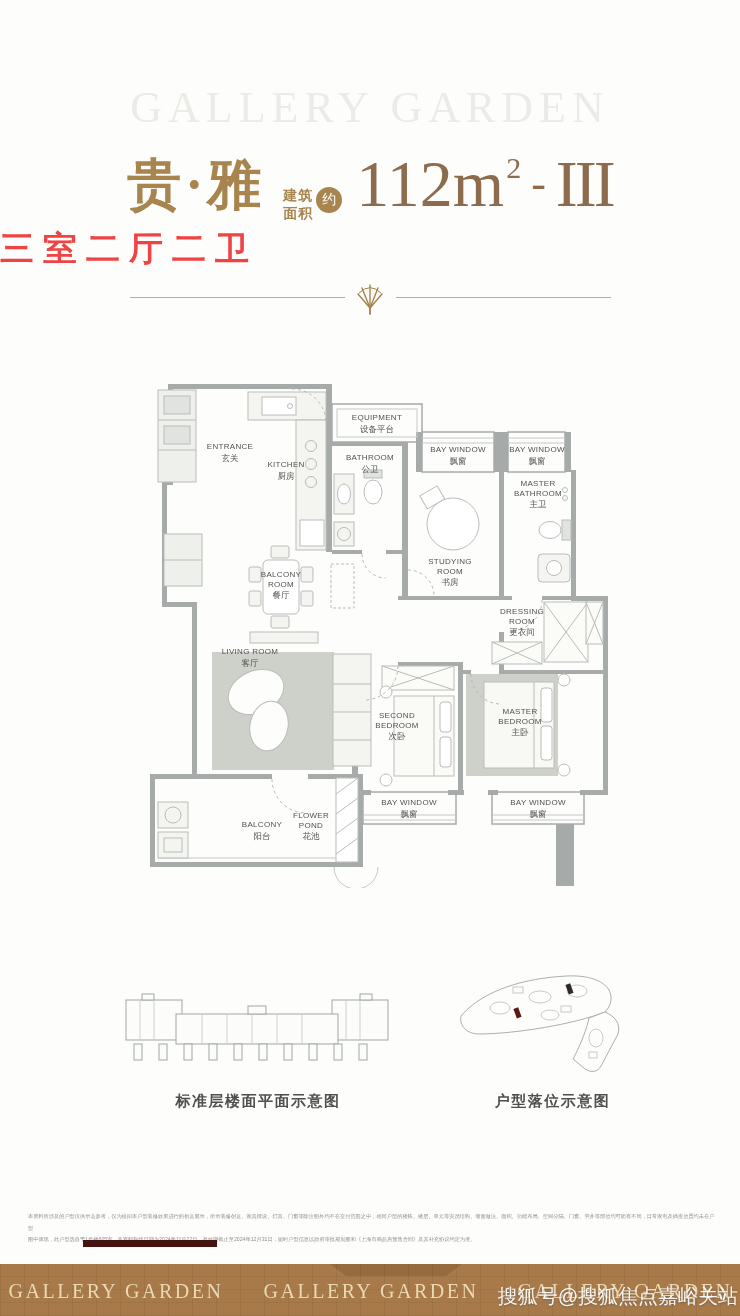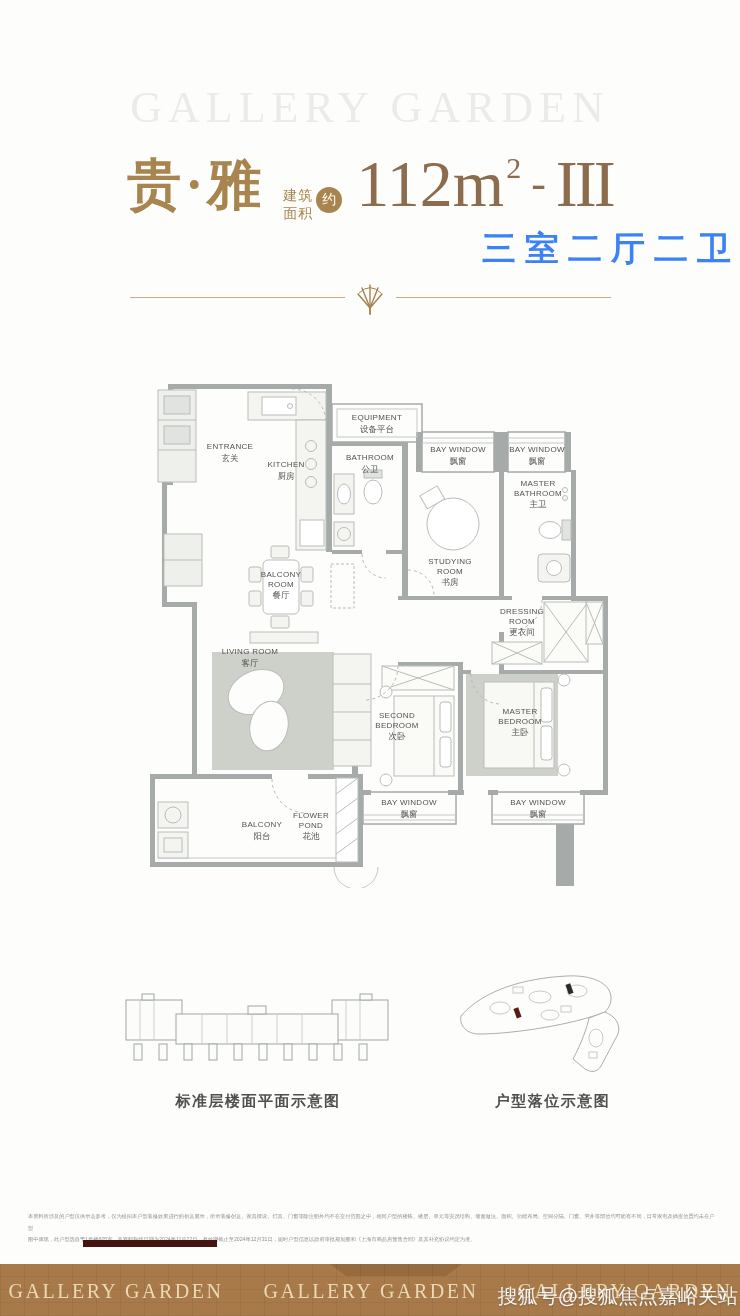--- a/index.html
+++ b/index.html
@@ -10,33 +10,33 @@
   
   .wm-top { position:absolute; top:82px; left:0; width:740px; text-align:center;
             font-family:"Liberation Serif","DejaVu Serif",serif; font-size:44px; letter-spacing:6px;
             color:#ebebe7; font-weight:400; white-space:nowrap; }
   .title-row { position:absolute; top:146px; left:0; width:740px; display:flex;
                justify-content:center; align-items:flex-end; }
   .t-name { font-family:"Liberation Serif","DejaVu Serif",serif; font-weight:700;
             font-size:54px; color:#a8854e; letter-spacing:4px; }
   .area-badge { display:flex; align-items:center; margin:0 14px 0 18px; }
   .ab-lines { display:flex; flex-direction:column; line-height:1.25; }
-  .ab-lines span { font-size:14px; font-weight:400; color:#a8854e; letter-spacing:1px;
+  .ab-lines span { font-size:14px; font-weight:700; color:#a8854e; letter-spacing:1px;
                    font-family:"Liberation Serif","DejaVu Serif",serif; }
   .ab-circle { width:26px; height:26px; border-radius:50%; background:#a8854e; color:#fff;
                font-size:14px; line-height:26px; text-align:center; margin-left:3px; margin-top:-10px;
                font-family:"Liberation Serif","DejaVu Serif",serif; }
   .t-area { font-family:"Liberation Serif","DejaVu Serif",serif; color:#8d6c4e;
             font-size:66px; font-weight:400; display:flex; align-items:baseline; }
   .t-area sup { font-size:30px; position:relative; top:-28px; margin-left:2px; }
   .t-dash { font-size:44px; margin:0 10px; position:relative; top:-8px; }
   .t-series { letter-spacing:-3px; font-weight:500; }
-  .subtitle { position:absolute; top:226px; left:0; width:740px; text-align:right;
+  .subtitle { position:absolute; top:226px; left:0; width:740px; text-align:left;
               font-family:"Liberation Serif","DejaVu Serif",serif; font-size:34px; font-weight:700;
-              color:#3b82f6; letter-spacing:9px; }
+              color:#ef4444; letter-spacing:9px; }
   .divider { position:absolute; top:280px; left:0; width:740px; height:36px; }
   .divider .dl { position:absolute; top:17px; height:1px; background:#c8ab7c; }
   .dl.l { left:130px; width:215px; }
   .dl.r { left:396px; width:215px; }
   .div-icon { position:absolute; left:355px; top:0px; }
 
   
   .plan { position:absolute; left:150px; top:374px; width:470px; height:514px; }
   .plan svg { position:absolute; left:0; top:0; }
   .rl { position:absolute; transform:translate(-50%,-50%); text-align:center;

